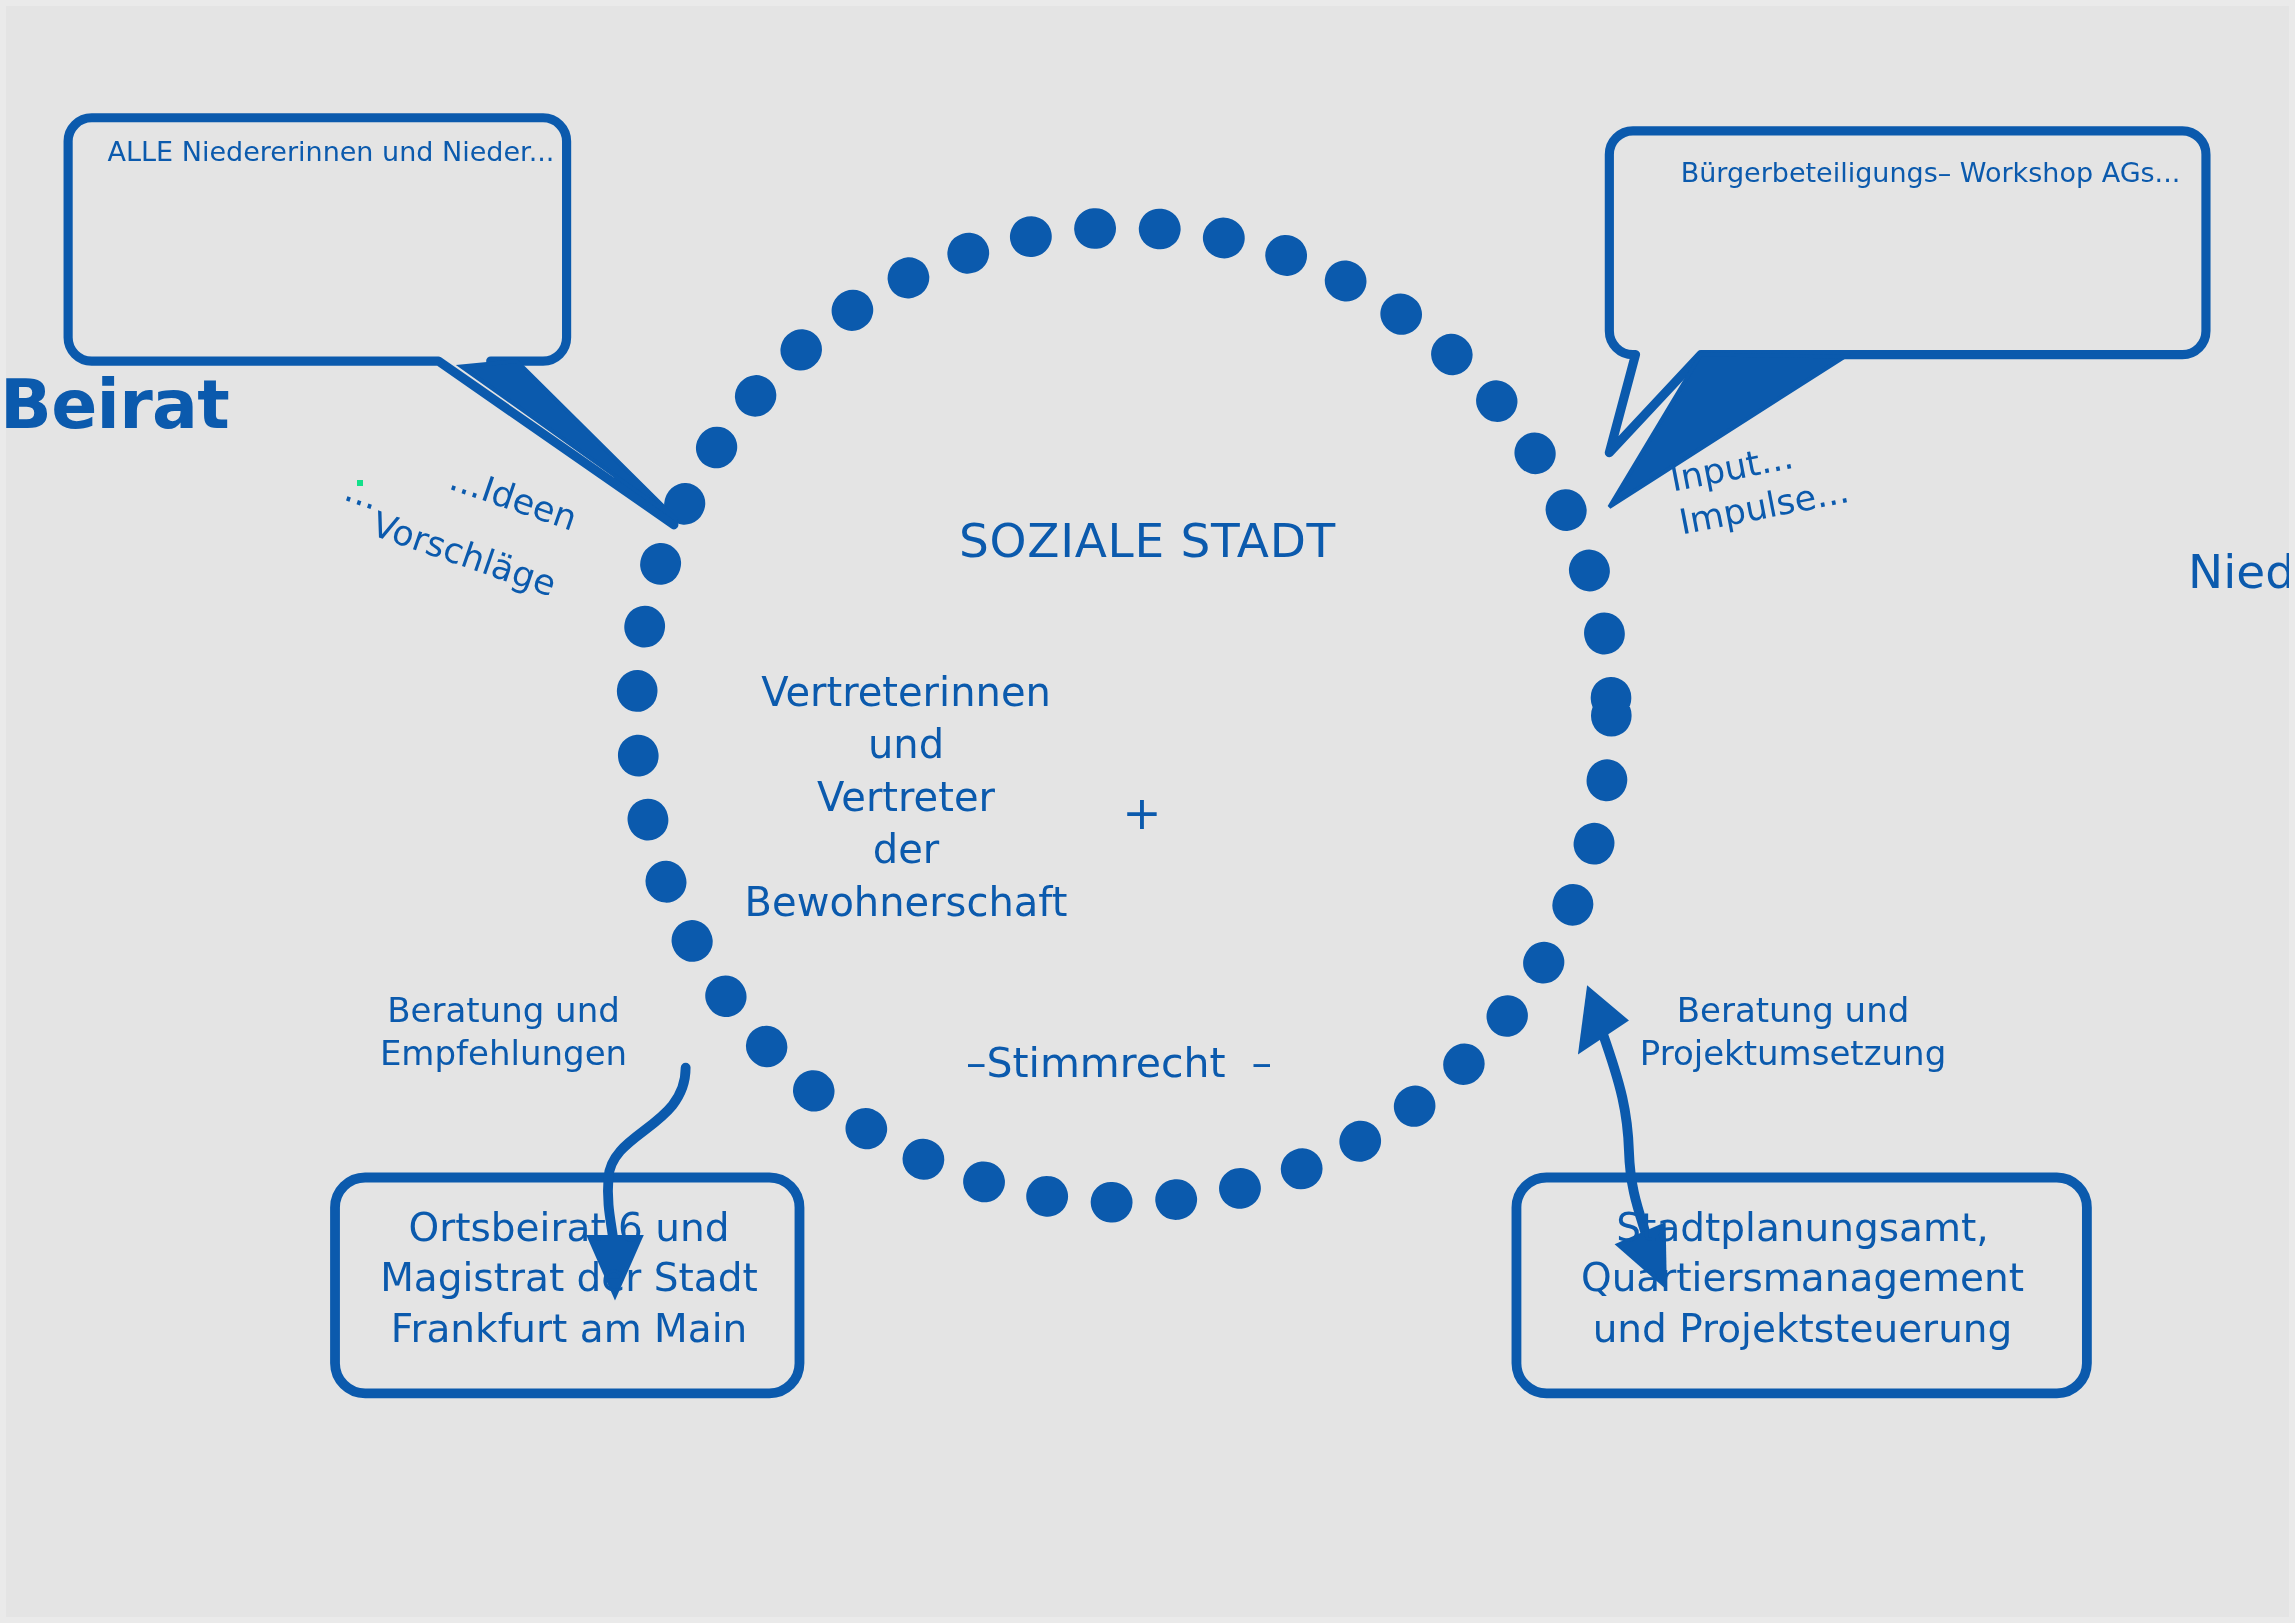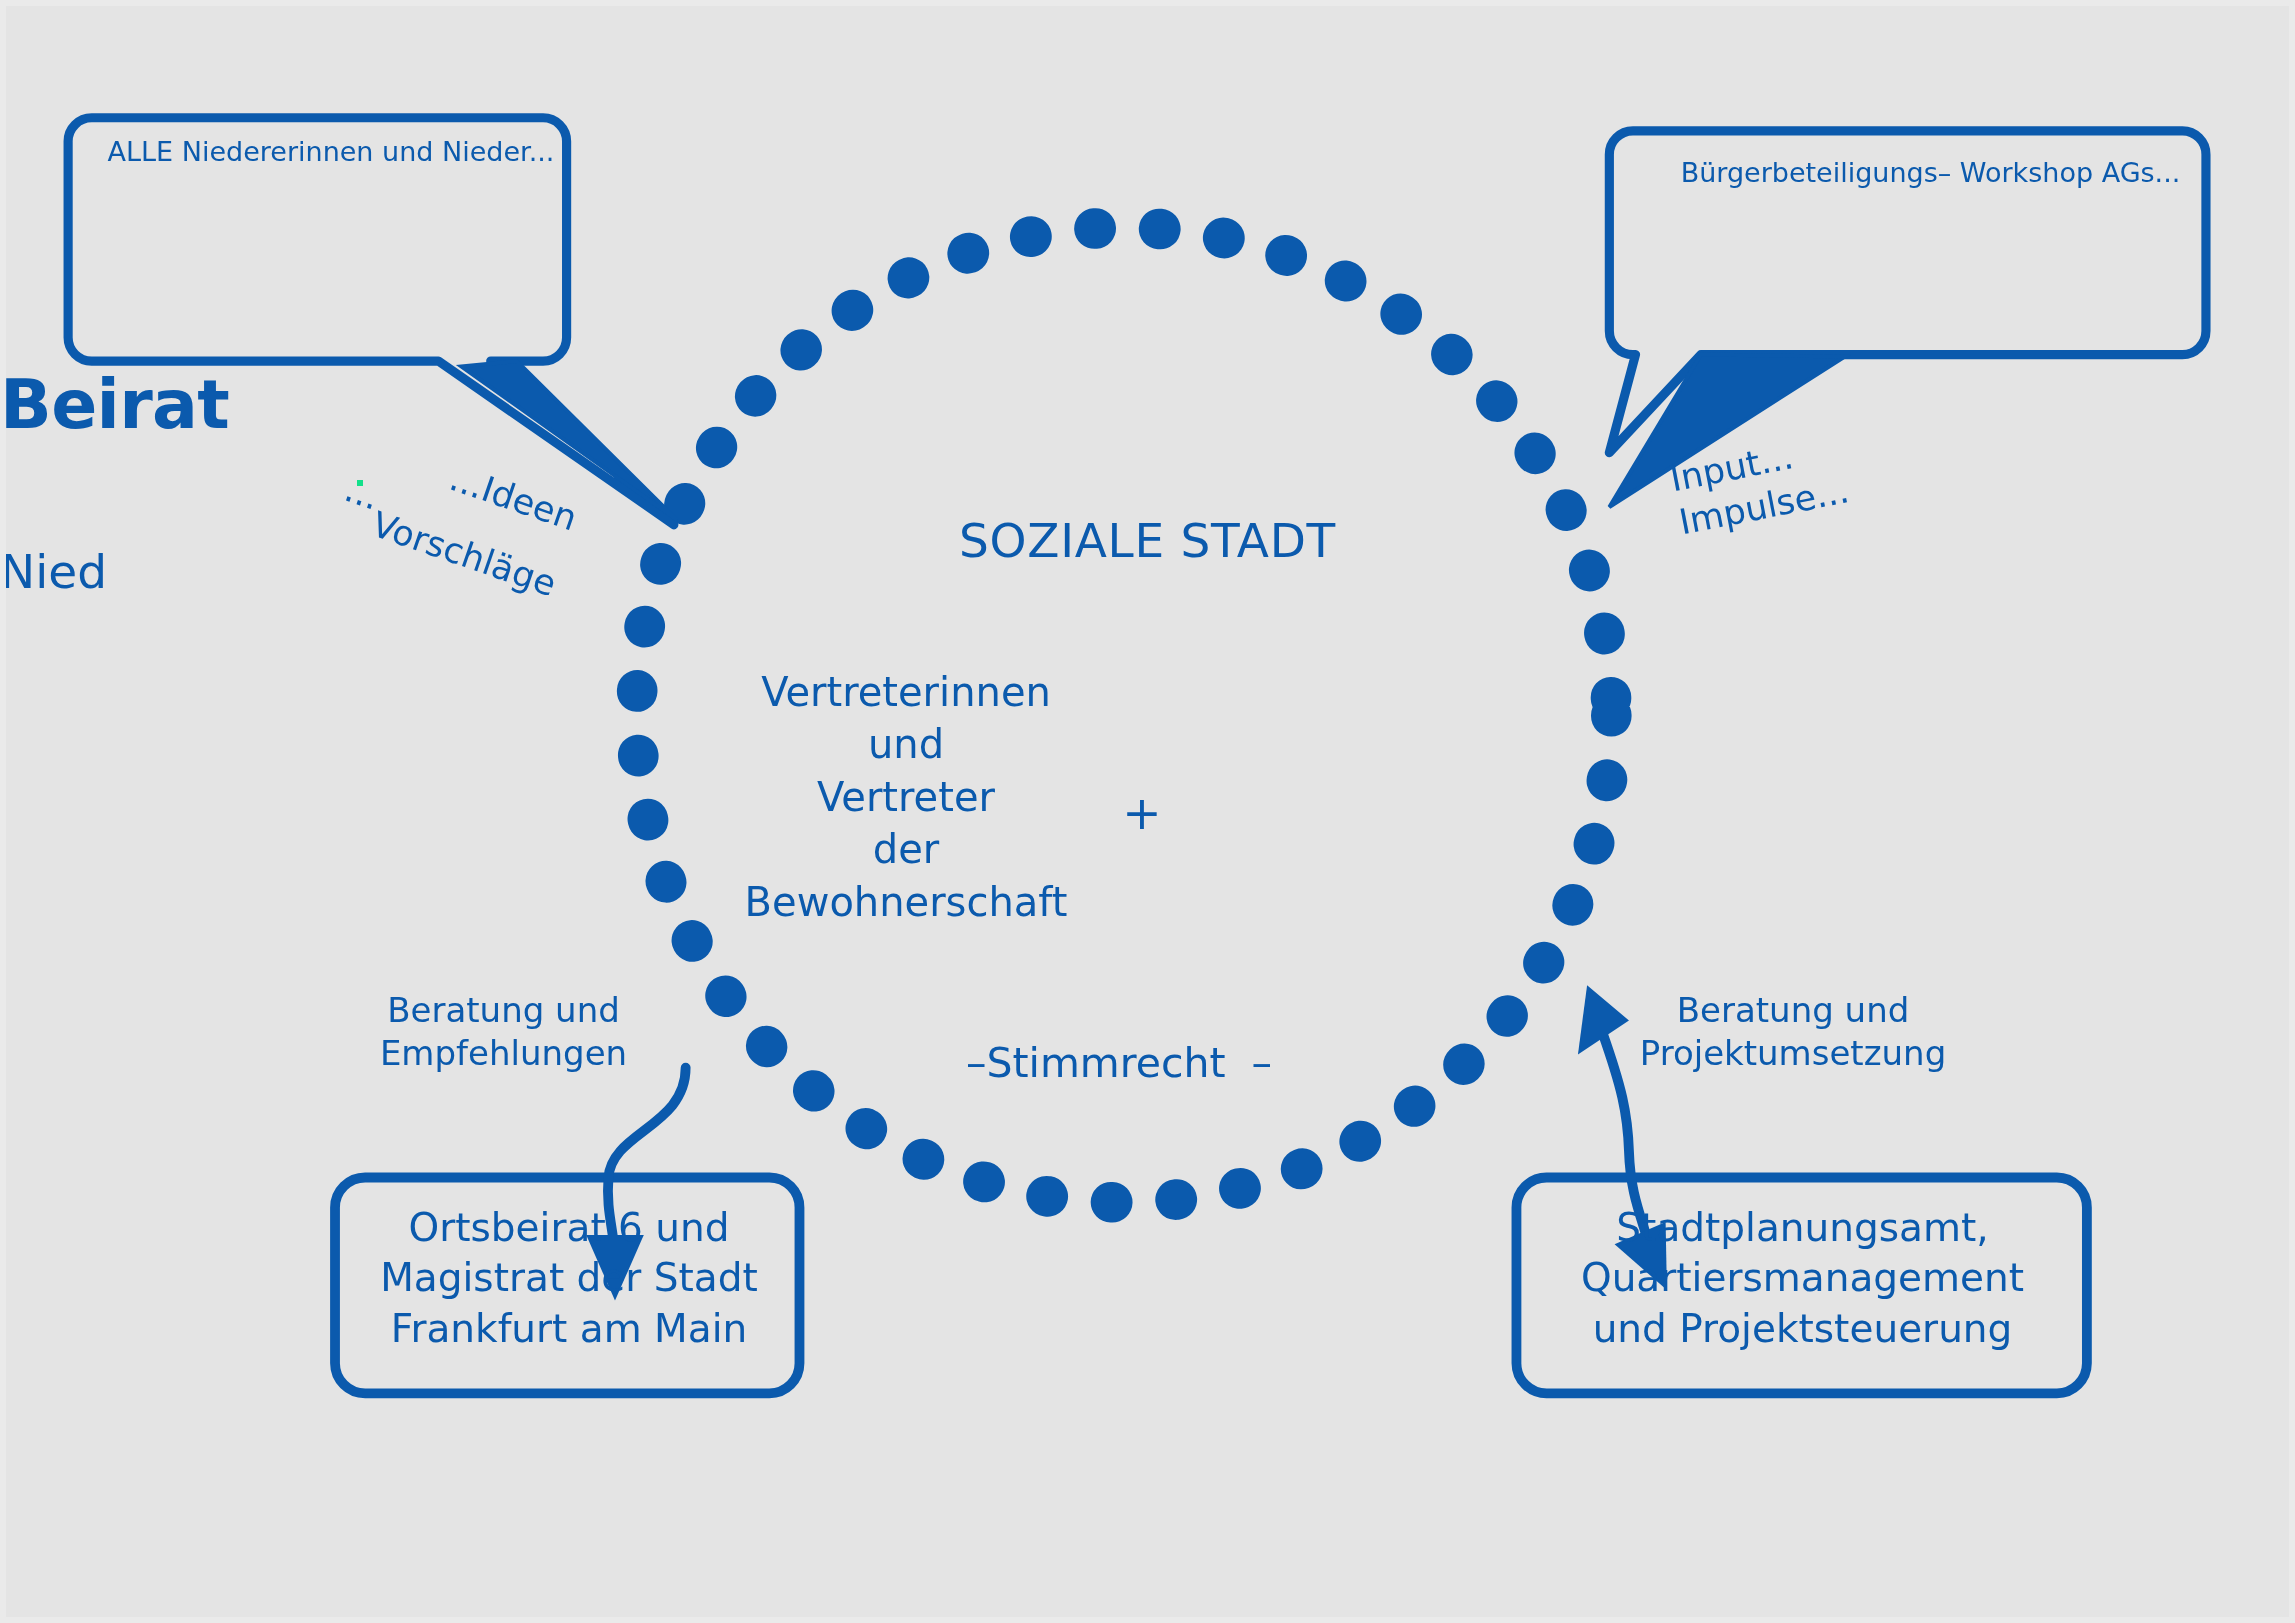--- a/index.html
+++ b/index.html
@@ -61,21 +61,21 @@
     width: 2295px;
     text-align: center;
     font-size: 47px;
     letter-spacing: 0.7px;
     margin-top: 48px;
   }
   #nied {
     left: 0; right: 0;
     top: 544px;
     width: 2295px;
-    text-align: left;
+    text-align: right;
     font-size: 47px;
   }
   .col-left {
     left: 726px;
     top: 666px;
     width: 360px;
     text-align: center;
     font-size: 40px;
     line-height: 1.31;
   }

